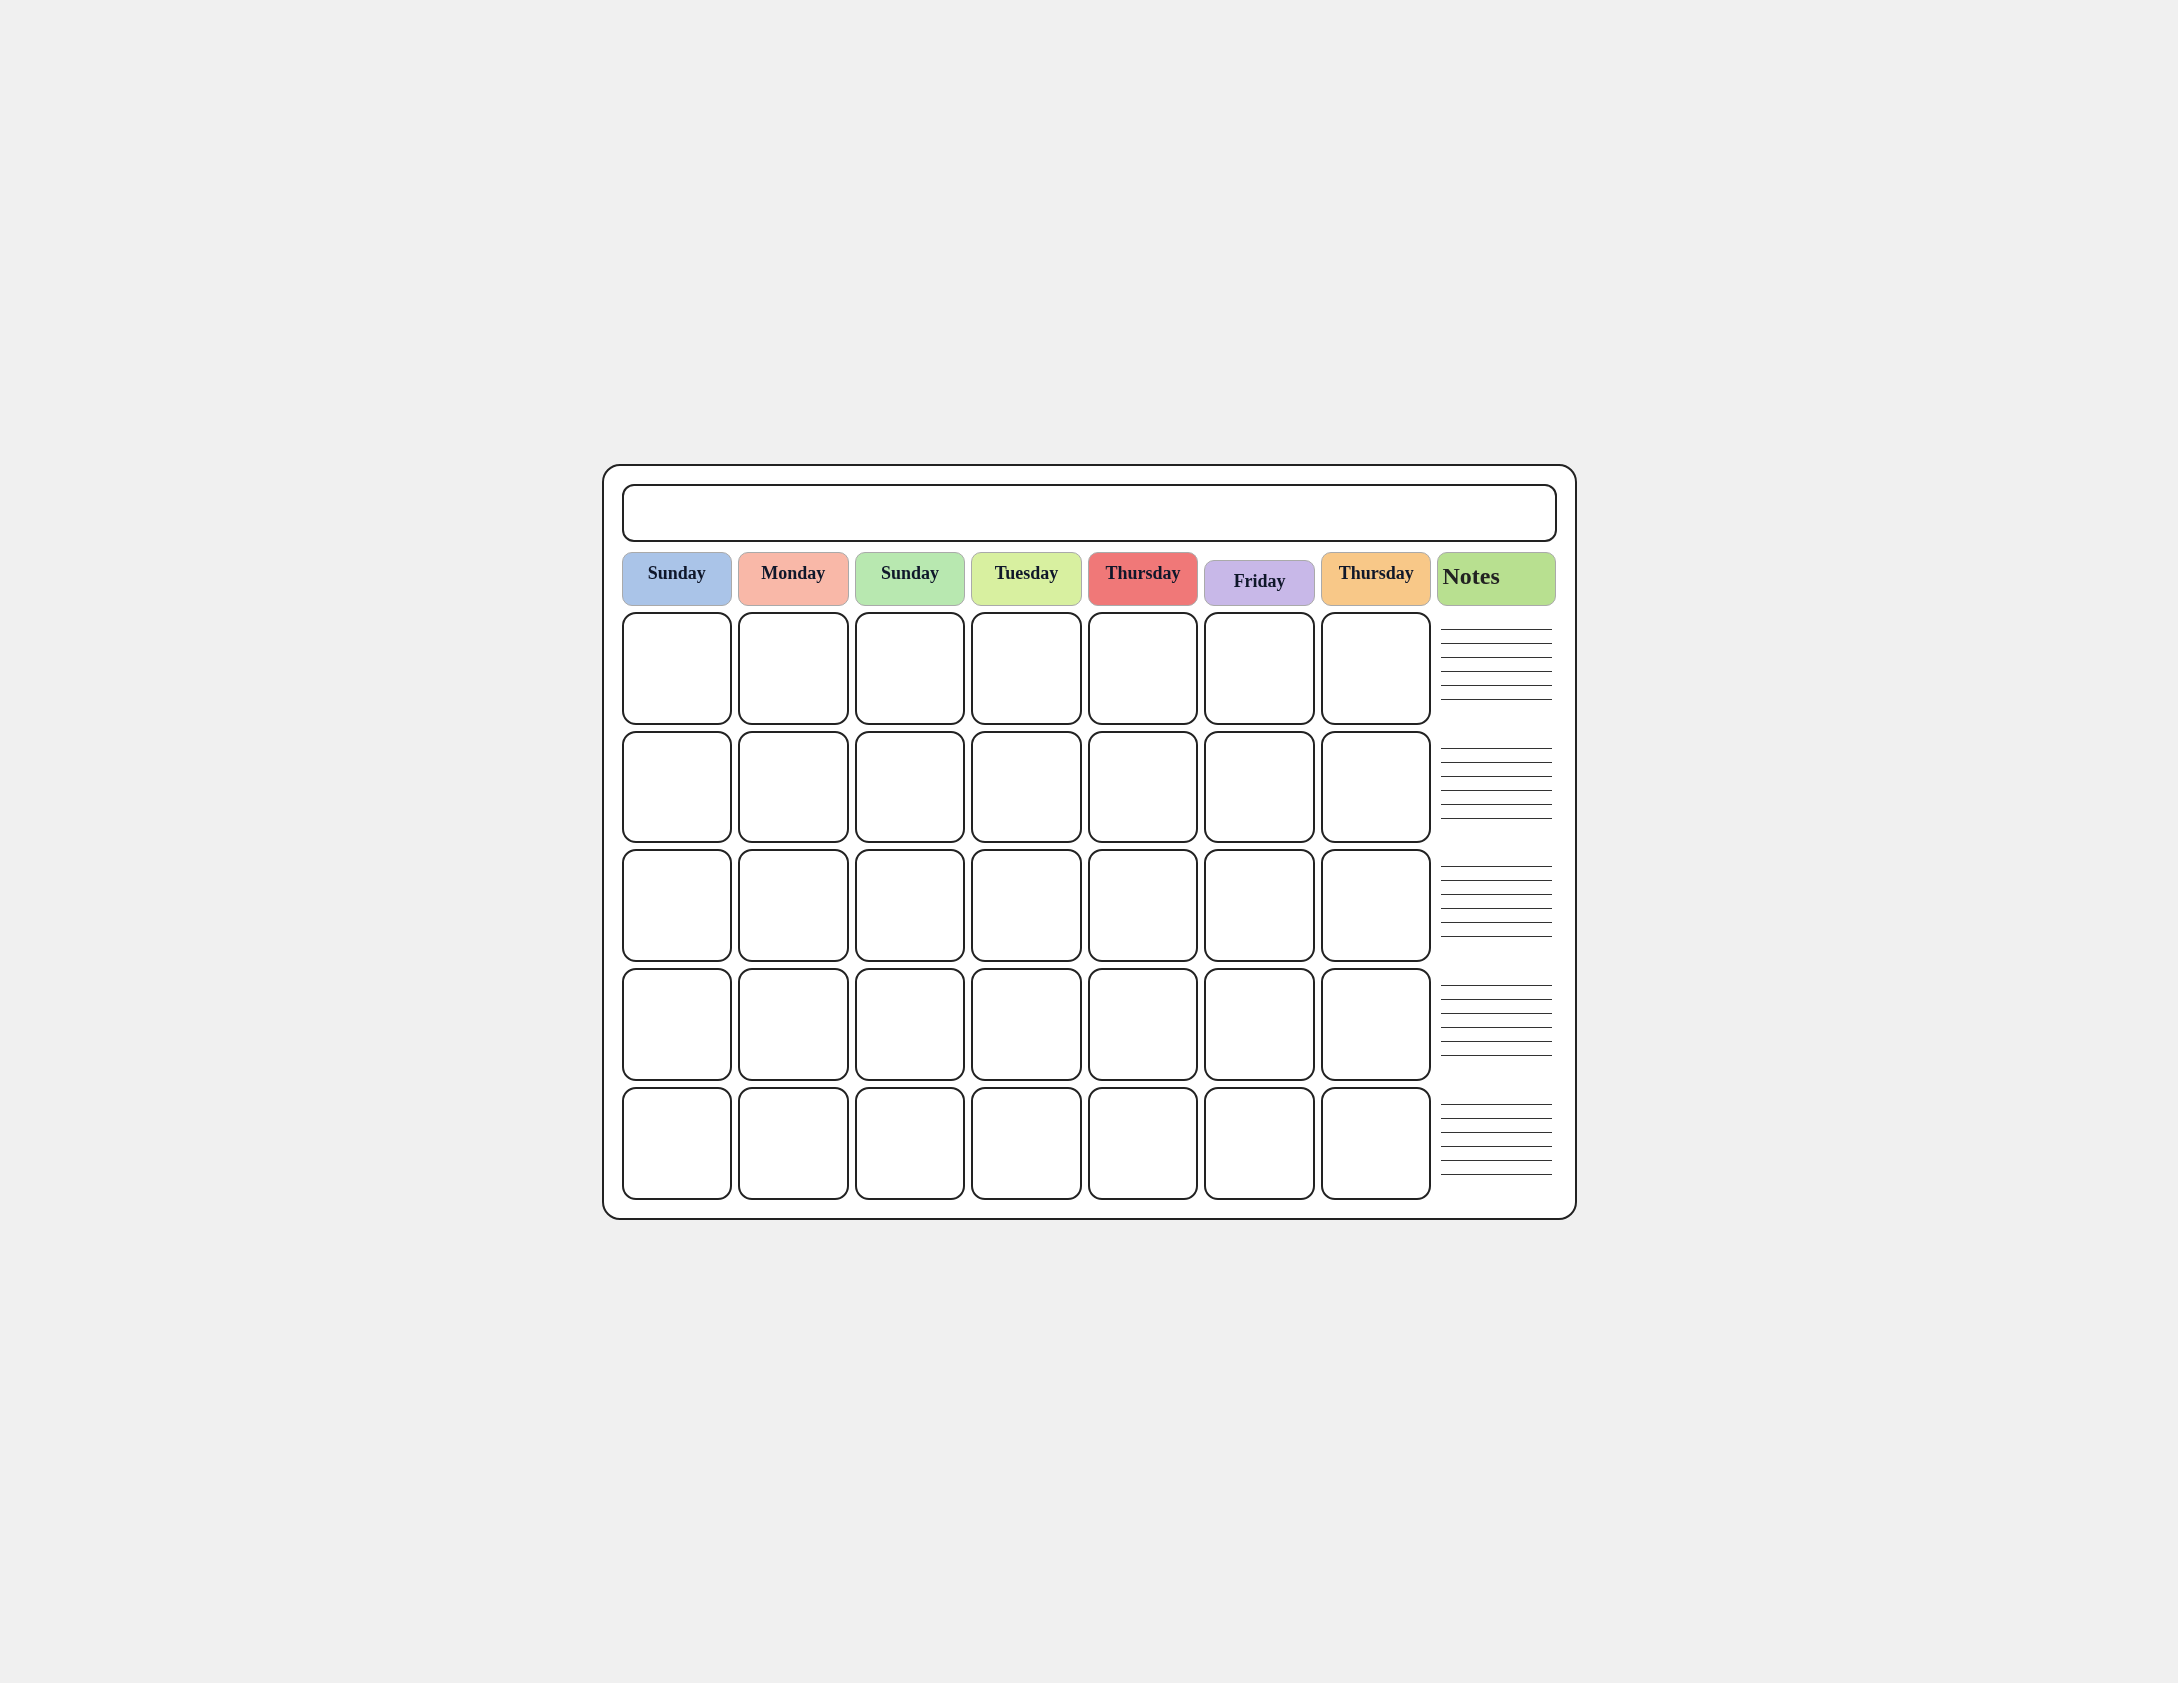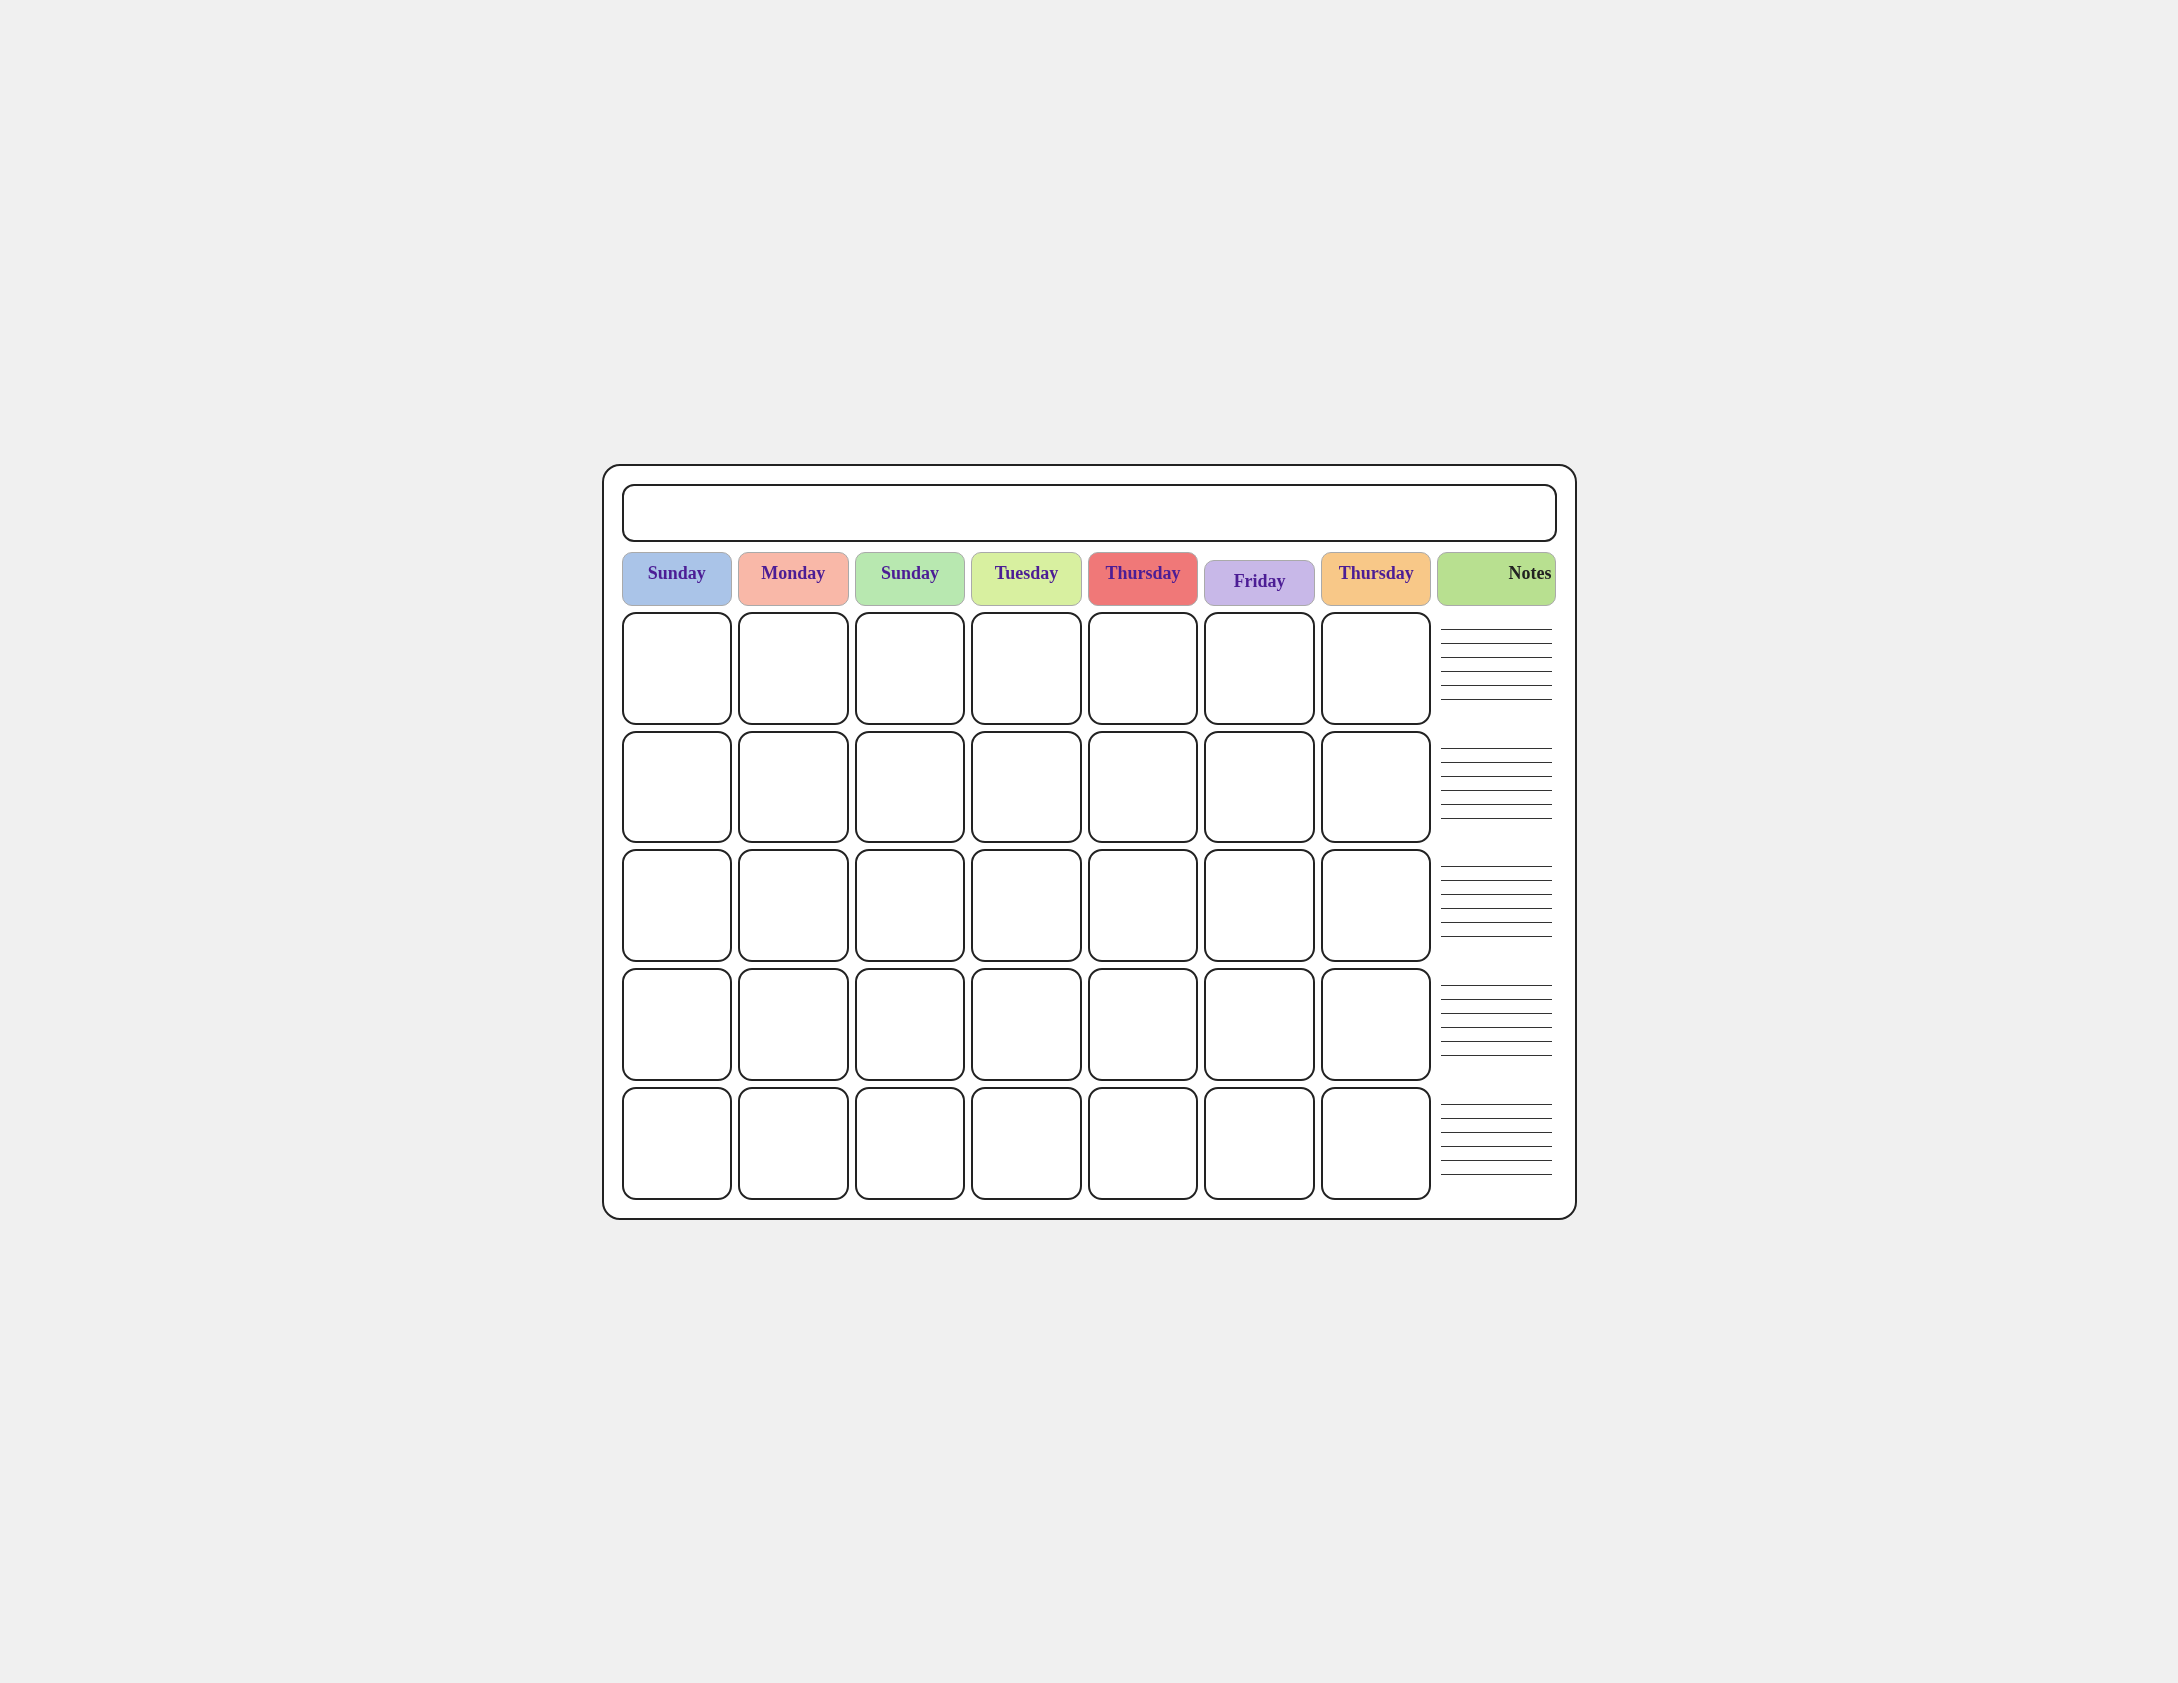--- a/index.html
+++ b/index.html
@@ -44,28 +44,28 @@
       flex: 1;
     }
 
     .day-header {
       border-radius: 10px;
       text-align: center;
       padding: 10px 4px;
       font-size: 18px;
       font-weight: bold;
       border: 1.5px solid #aaa;
-      color: #4c1d95;
+      color: #0f172a;
     }
 
     .notes-header {
       border-radius: 10px;
-      text-align: right;
+      text-align: left;
       padding: 10px 4px;
-      font-size: 18px;
+      font-size: 24px;
       font-weight: bold;
       border: 1.5px solid #aaa;
       color: #222;
     }
 
     .day-cell {
       border: 2px solid #222;
       border-radius: 14px;
       background: white;
       min-height: 109px;

